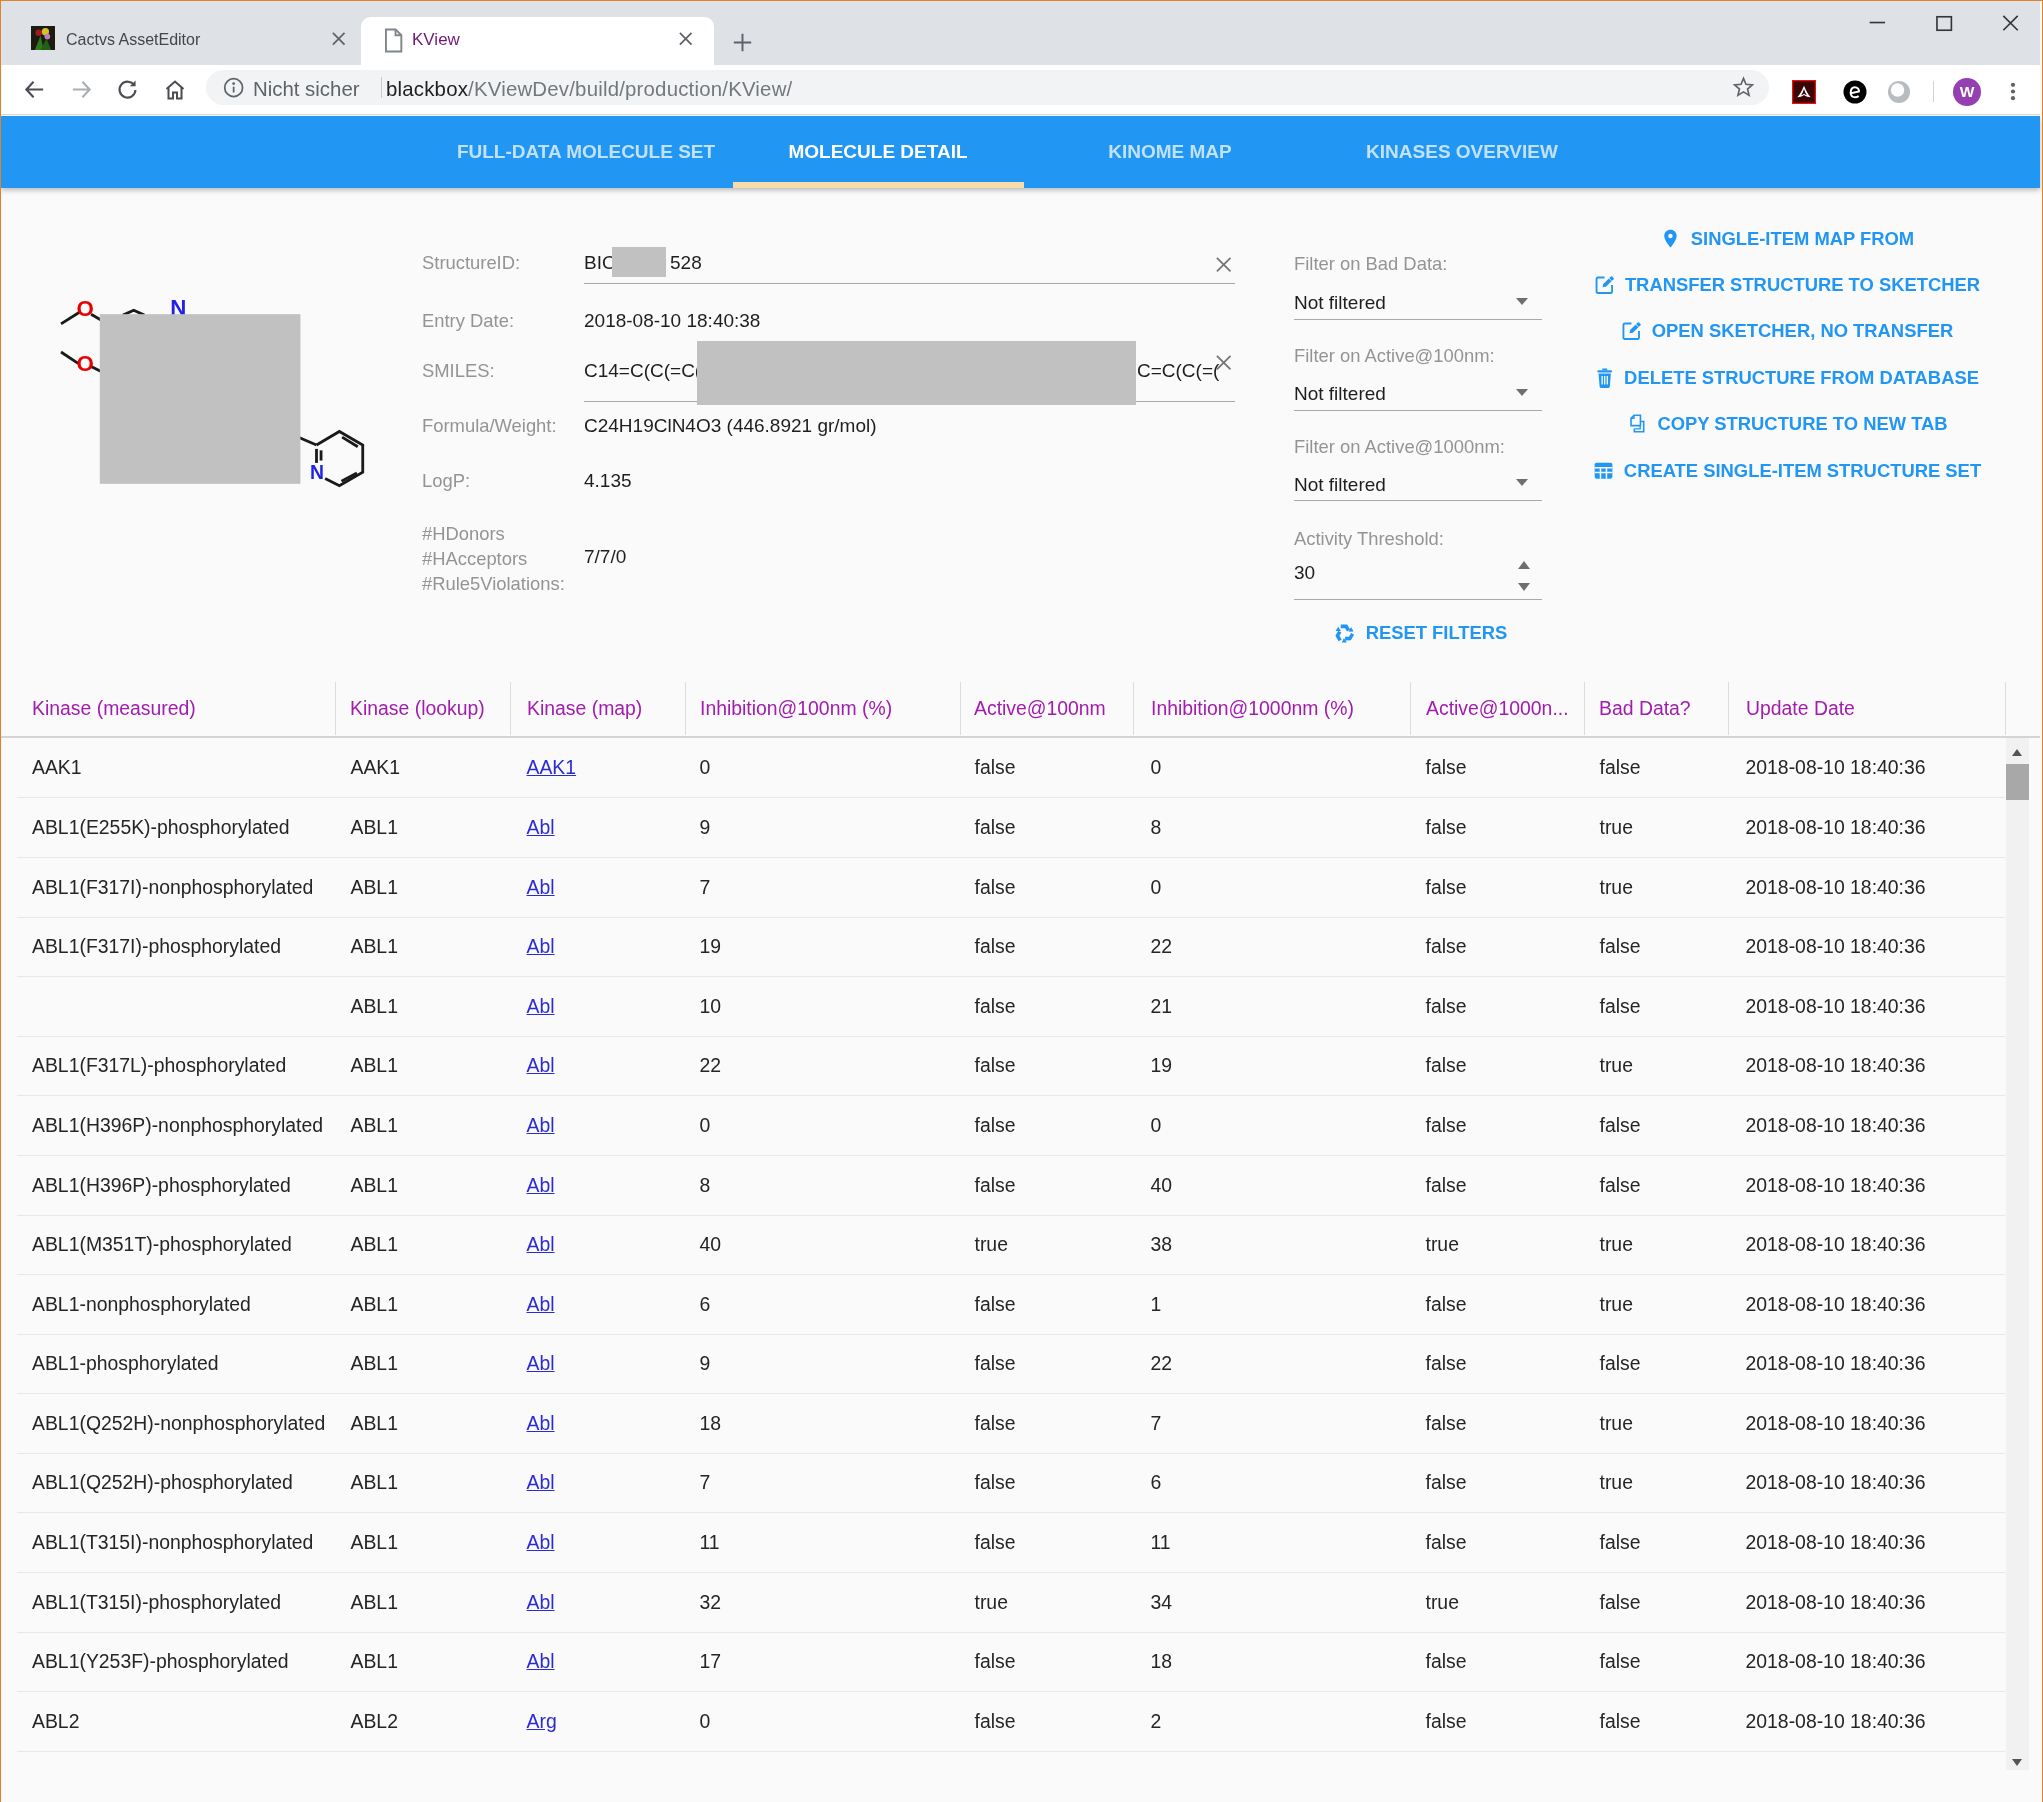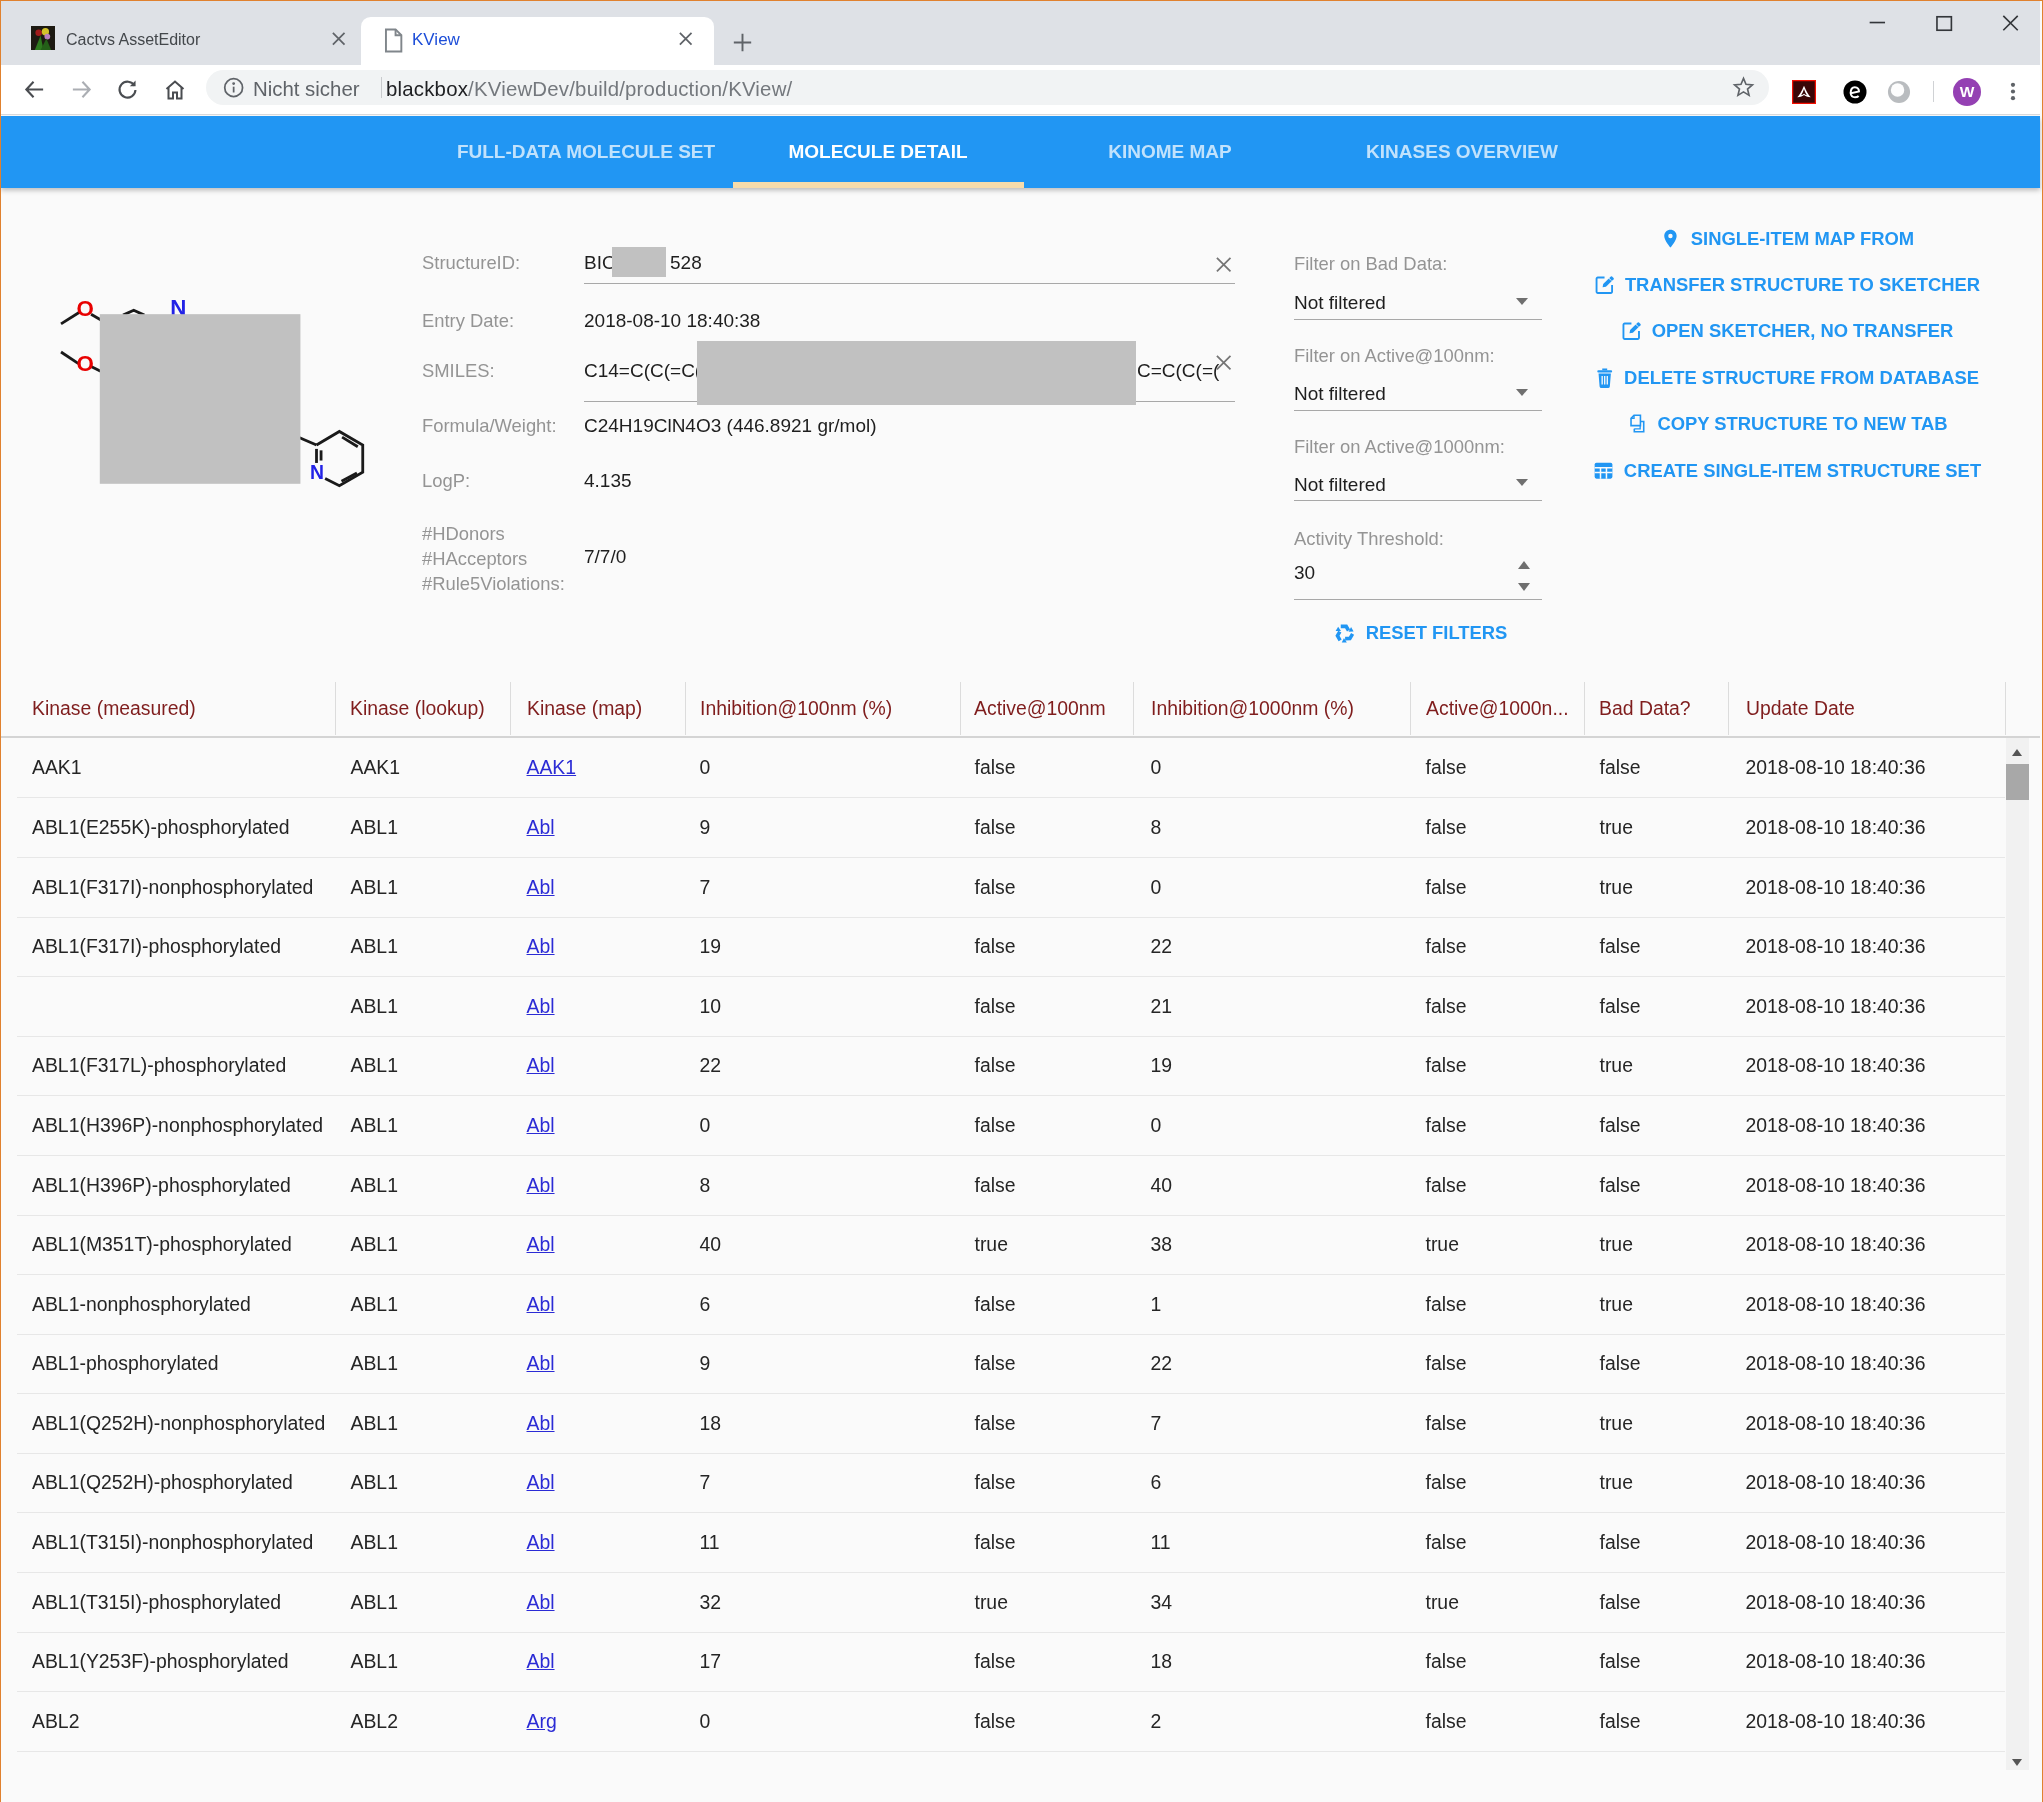--- a/index.html
+++ b/index.html
@@ -33,21 +33,21 @@
 
 .ftri { position:absolute; width:0; height:0; border-left:6.8px solid transparent; border-right:6.8px solid transparent; border-top:7.8px solid #6f6f6f; }
 .sline { position:absolute; left:1293px; width:248px; height:1px; background:#a8a8a8; }
 #reset { position:absolute; left:1331px; top:619px; color:#2196f3; font-size:18.4px; font-weight:bold; }
 #reset svg { vertical-align:-5.8px; margin-right:8.7px; }
 
 .act { position:absolute; left:1786px; color:#2196f3; font-size:18.4px; font-weight:bold; white-space:nowrap; transform:translate(-50%,-50%); display:flex; align-items:center; }
 .act span { margin-left:9.7px; }
 
 #table { position:absolute; left:0; top:679px; width:2039px; height:1089px; }
-.hc { position:absolute; top:0; height:56px; line-height:56px; font-size:19.4px; color:#7f1d1d; }
+.hc { position:absolute; top:0; height:56px; line-height:56px; font-size:19.4px; color:#a21caf; }
 .hsep { position:absolute; top:1.9px; width:1px; height:53px; background:#dcdcdc; }
 #hline { position:absolute; left:0; top:56px; width:2039px; height:1.9px; background:#d4d4d4; }
 .row { position:absolute; left:15.5px; width:1988px; border-bottom:1px solid #e7e7e7; }
 .row .c { position:absolute; top:0; height:59px; line-height:59px; font-size:19.4px; color:#252525; white-space:nowrap; }
 .row .lk { color:#2b2bd5; text-decoration:underline; }
 
 #sbar { position:absolute; left:2005px; top:737px; width:23px; height:1032px; background:#f1f1f1; }
 #sthumb { position:absolute; left:0; top:26px; width:23px; height:36px; background:#a8a8a8; }
 .sarr { position:absolute; left:5.8px; width:0; height:0; border-left:5.8px solid transparent; border-right:5.8px solid transparent; }
 </style></head>
@@ -69,21 +69,21 @@
   <div class="tclose" style="left:328px">
       <svg width="19.4" height="19.4" viewBox="0 0 20 20" stroke="#5f6368" stroke-width="1.8">
         <path d="M4 4 L16 16 M16 4 L4 16"></path>
       </svg>
     </div>
 
   <svg style="position:absolute;left:382px;top:27px" width="21.3" height="25" viewBox="0 0 22 26" fill="none" stroke="#80868b" stroke-width="2">
       <path d="M3 1.5h10l6 6V24.5H3z"></path>
       <path d="M13 1.5v6h6"></path>
     </svg>
-  <div class="tabtxt" style="left:411px;color:#1d4ed8;font-size:17px">KView</div>
+  <div class="tabtxt" style="left:411px;color:#701a75;font-size:17px">KView</div>
   <div class="tclose" style="left:675px">
       <svg width="19.4" height="19.4" viewBox="0 0 20 20" stroke="#5f6368" stroke-width="1.8">
         <path d="M4 4 L16 16 M16 4 L4 16"></path>
       </svg>
     </div>
 
   <svg style="position:absolute;left:728px;top:28px" width="27" height="27" viewBox="0 0 28 28" stroke="#5f6368" stroke-width="2">
       <path d="M14 5 V23 M5 14 H23"></path>
     </svg>
 

